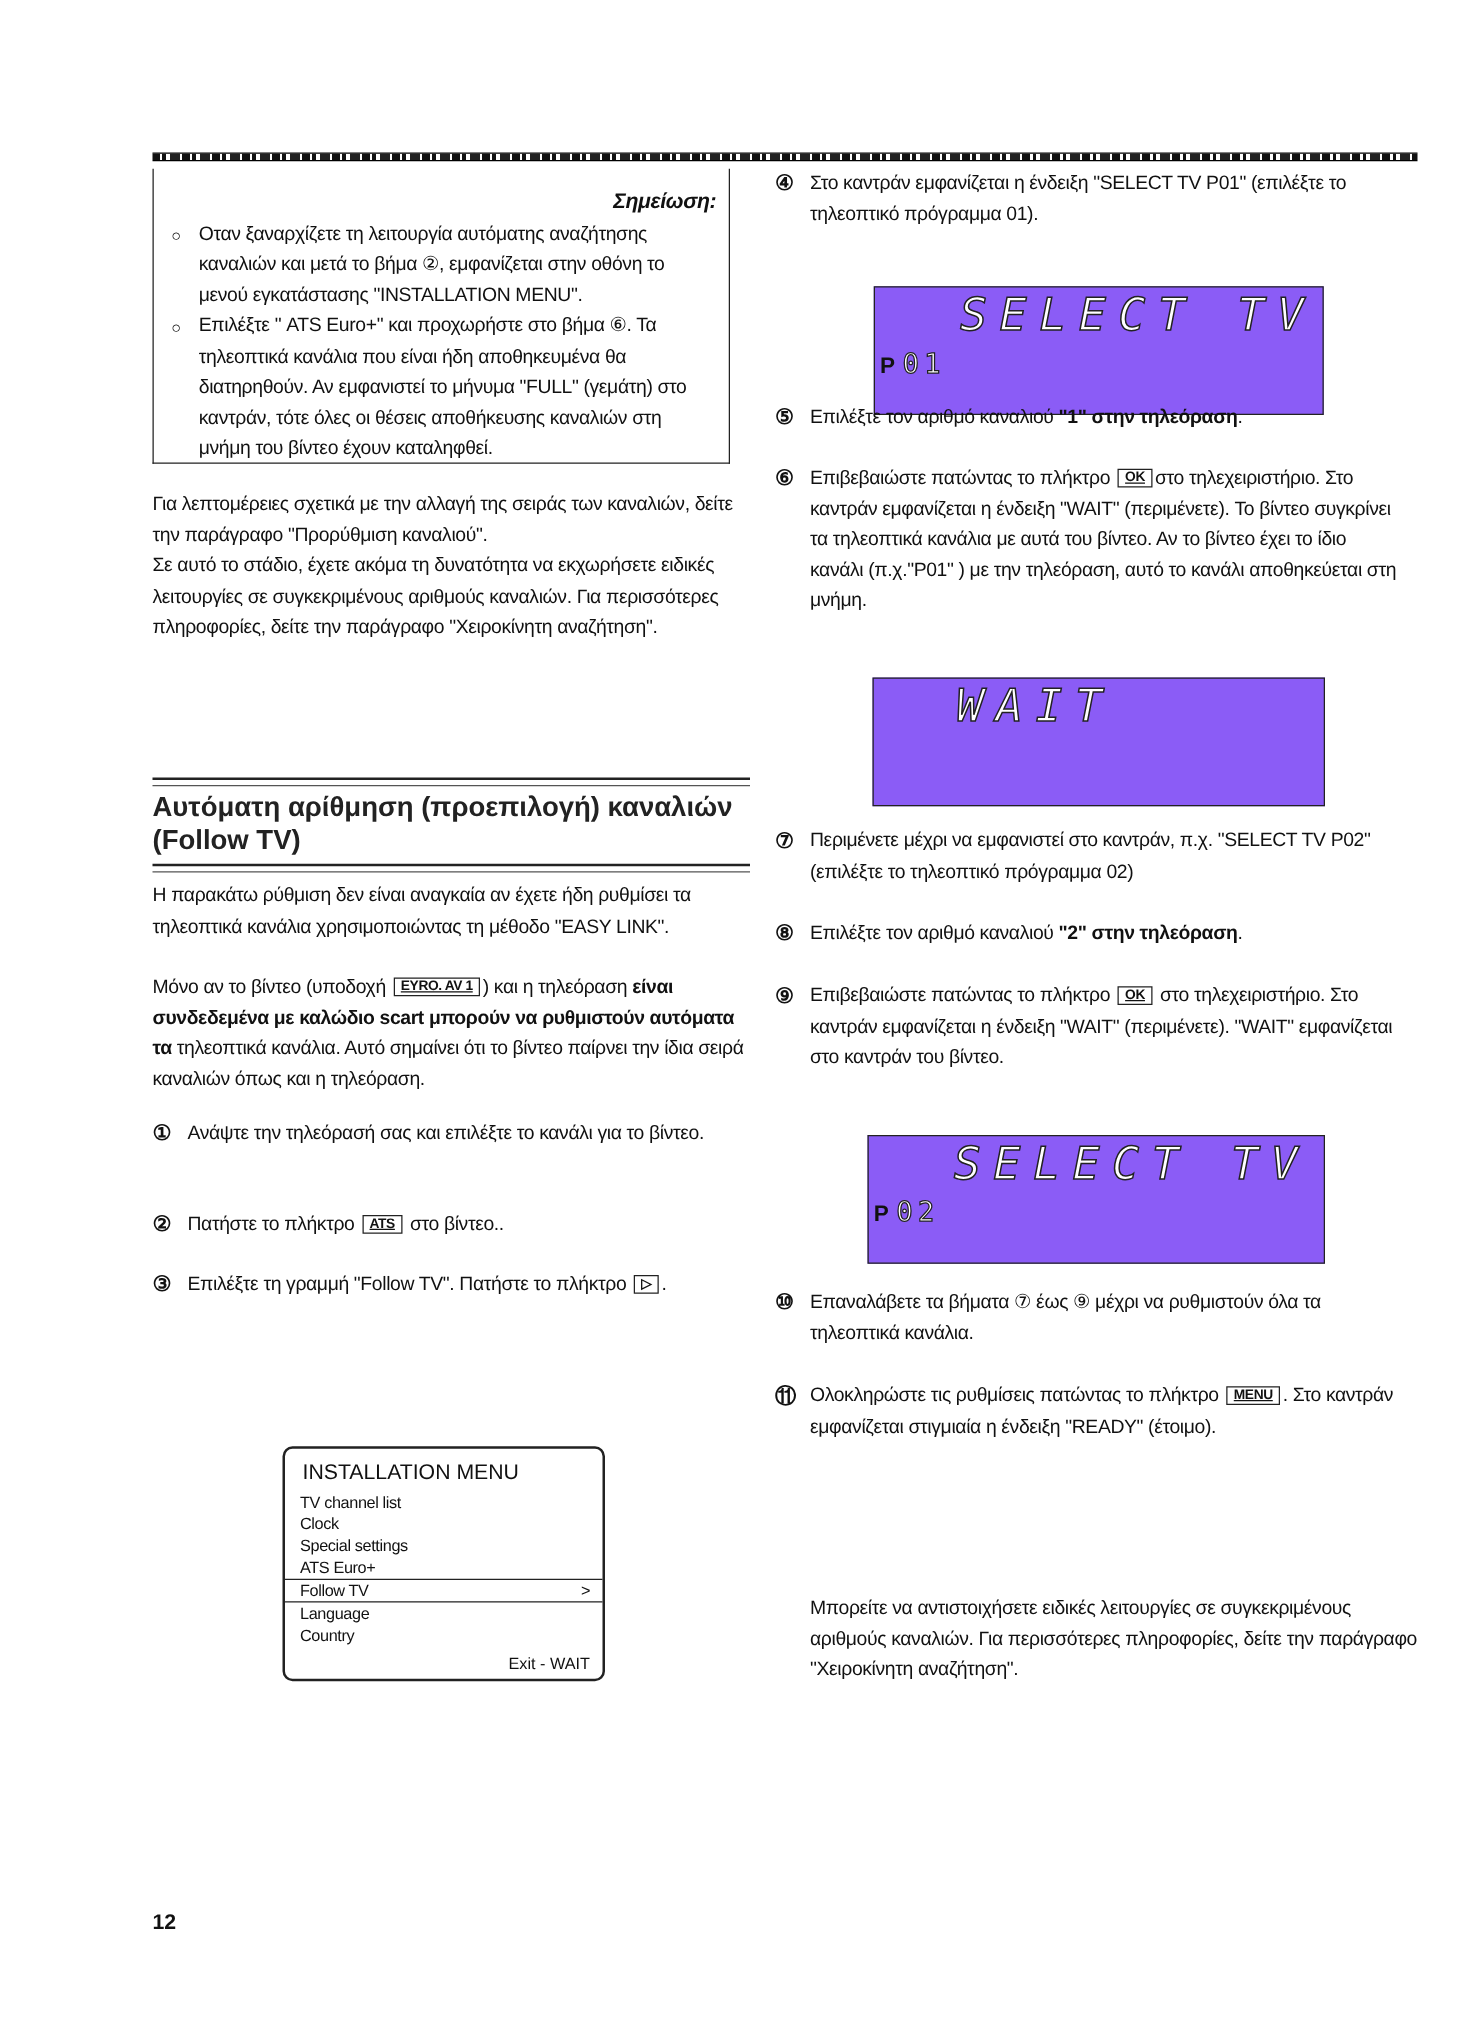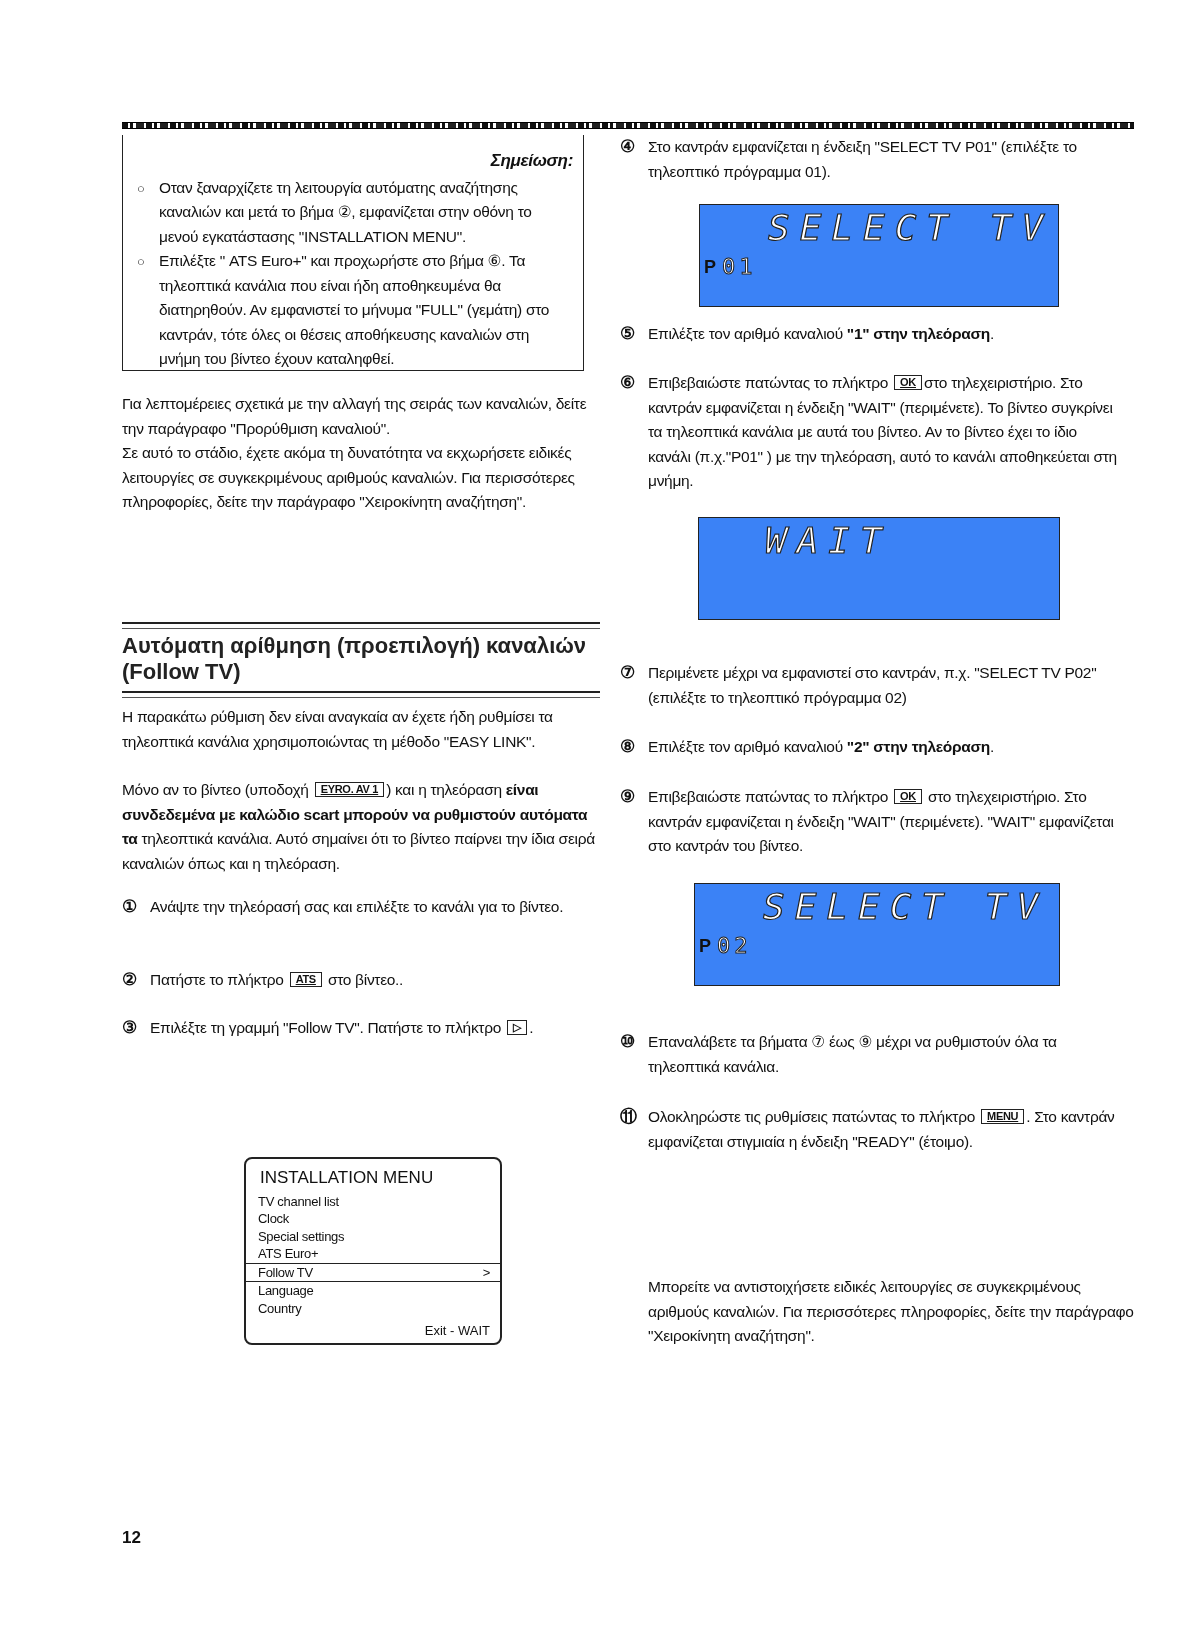--- a/index.html
+++ b/index.html
@@ -18,28 +18,28 @@
   .bullet .dot { width:22px; flex:none; font-size:13px; padding-top:1px; }
   .p { margin:0; }
   .h2wrap { position:absolute; left:122px; top:622px; width:478px; }
   .rule { height:4px; border-top:2px solid #222; border-bottom:1px solid #555; }
   .h2 { font-size:22px; font-weight:bold; line-height:26px; color:#222; margin:4px 0 6px 0; letter-spacing:0; }
   .step { display:flex; position:absolute; }
   .step .num { width:28px; flex:none; font-size:17px; font-weight:bold; line-height:24px; }
   .key { display:inline-block; border:1.5px solid #222; font-size:11px; font-weight:bold; line-height:13px;
          padding:0 5px; margin:0 2px; text-decoration:underline; vertical-align:2px; }
   .bold { font-weight:bold; }
-  .lcd { position:absolute; border:1.5px solid #222; background:#3b82f6; }
+  .lcd { position:absolute; border:1.5px solid #222; background:#8b5cf6;margin-top:25px; }
   .lcd .big { position:absolute; font-family:"DejaVu Sans Mono", monospace; font-style:italic;
               font-size:36px; letter-spacing:10px; color:#fff;
               -webkit-text-stroke:1.2px #222; }
   .lcd .pch { position:absolute; font-weight:bold; font-size:18px; }
   .lcd .pnum { position:absolute; font-family:"DejaVu Sans Mono", monospace; font-size:22px;
                color:#fff; -webkit-text-stroke:1px #222; letter-spacing:4px; }
-  .menu { position:absolute; left:244px; top:1157px; width:258px; height:188px;
+  .menu { position:absolute; left:226px; top:1157px; width:258px; height:188px;
           border:2px solid #222; border-radius:8px; font-size:13px; line-height:17.5px; box-sizing:border-box; }
   .menu .mtitle { font-size:17px; margin:10px 0 6px 14px; }
   .menu .mitem { padding-left:12px; position:relative; letter-spacing:-0.3px; }
   .menu .mitem.sel { border-top:1.5px solid #222; border-bottom:1.5px solid #222; }
   .menu .arrow { position:absolute; right:10px; top:0; }
   .menu .exit { position:absolute; right:10px; bottom:4px; }
   .pageno { position:absolute; left:122px; top:1528px; font-size:17px; font-weight:bold; }
 </style>
 </head>
 <body>

